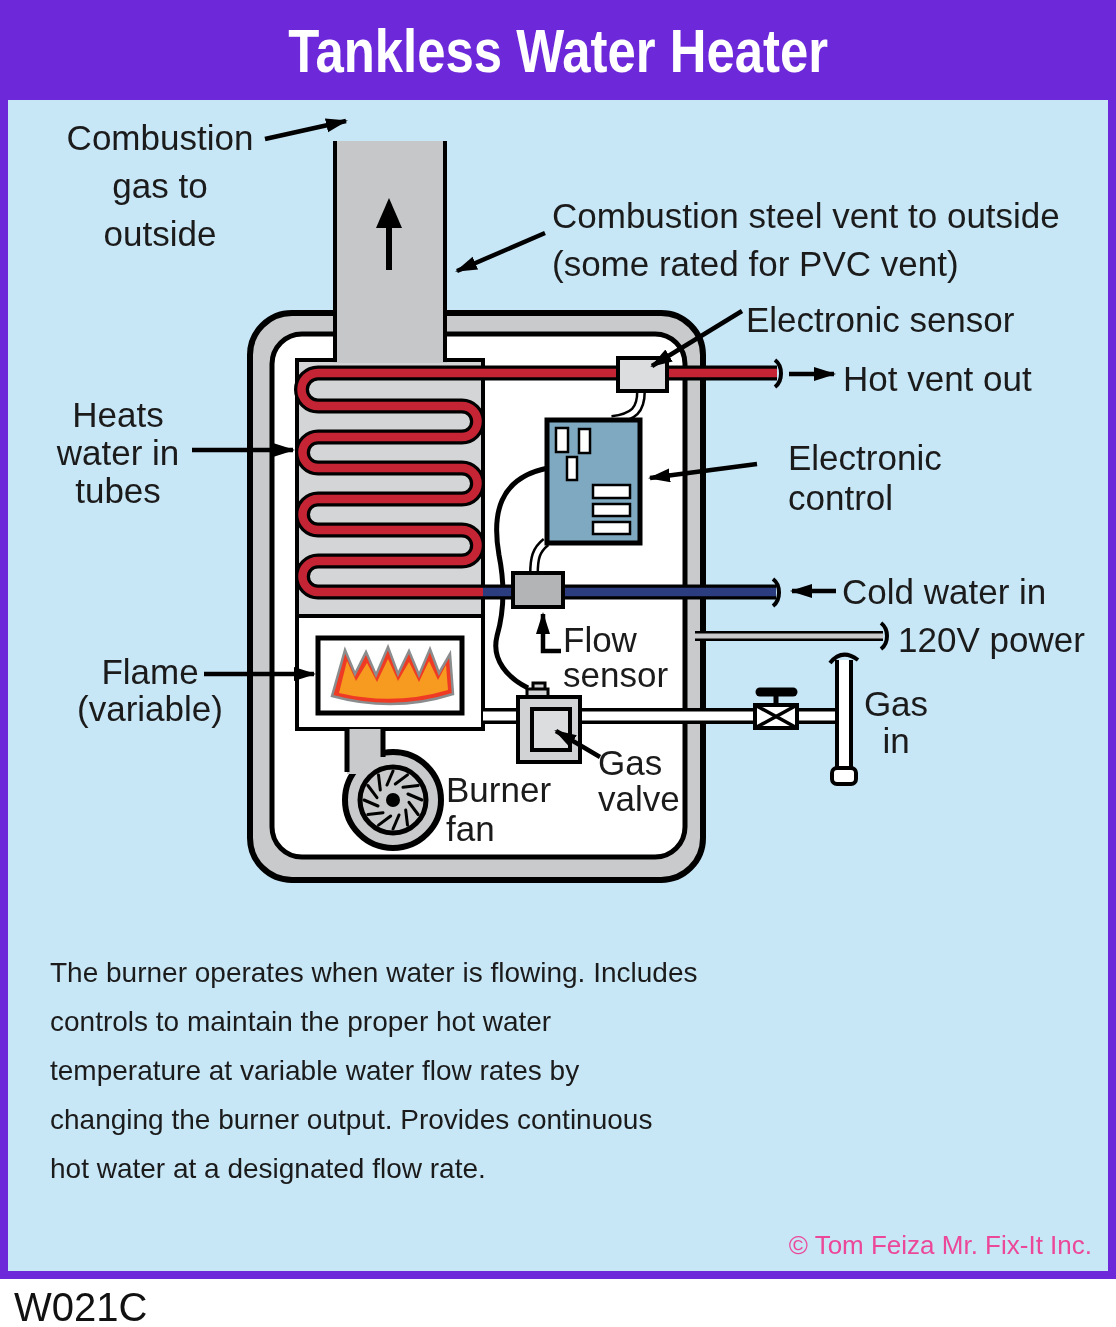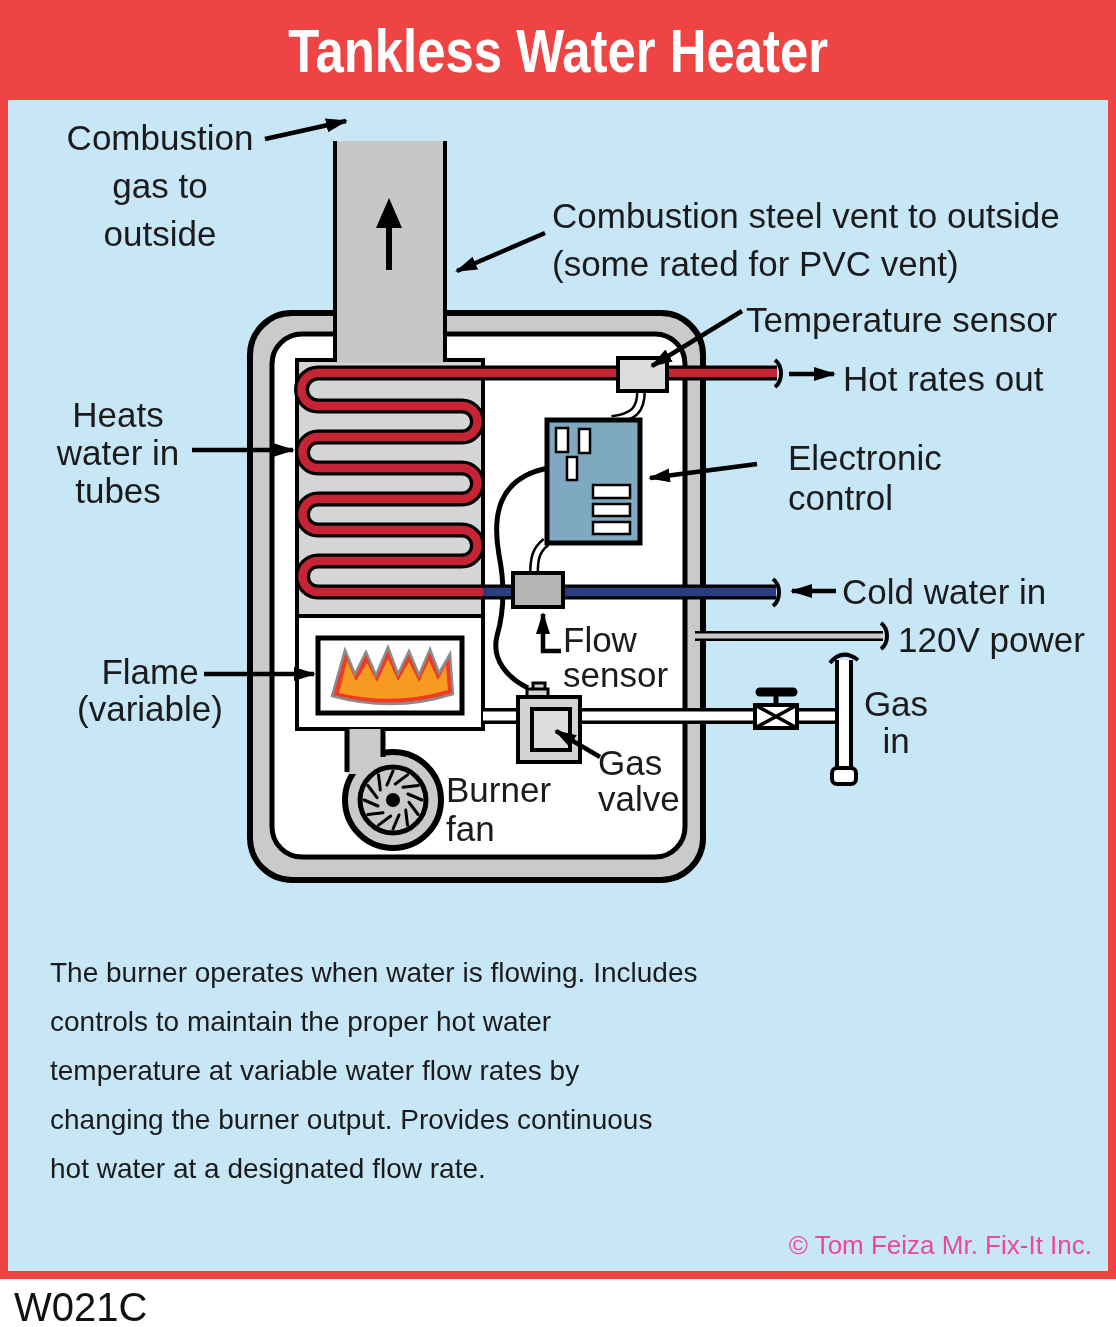--- a/index.html
+++ b/index.html
@@ -1,20 +1,20 @@
 <!DOCTYPE html>
 <html><head>
 <meta charset="utf-8">
 <style>
   html,body{margin:0;padding:0;}
   body{
     width:1116px;height:1327px;position:relative;background:#ffffff;
     font-family:"Liberation Sans", sans-serif;overflow:hidden;
   }
-  .poster-frame{position:absolute;left:0;top:0;width:1116px;height:1279px;background:#ef4444;}
+  .poster-frame{position:absolute;left:0;top:0;width:1116px;height:1279px;background:#6d28d9;}
   .title-band{position:absolute;left:0;top:0;width:1116px;height:100px;display:flex;align-items:center;justify-content:center;}
   .title-band h1{
     margin:0;color:#fff;font-size:62px;font-weight:bold;letter-spacing:0px;
     transform:scaleX(0.82);transform-origin:center;white-space:nowrap;
     font-family:"Liberation Sans", sans-serif;
   }
   .canvas{position:absolute;left:8px;top:100px;width:1100px;height:1171px;background:#c7e6f6;}
   svg.diagram{position:absolute;left:0;top:0;width:1116px;height:1327px;}
   .lbl{
     position:absolute;white-space:pre-line;color:#1b1b1b;
@@ -170,22 +170,22 @@
     <path d="M561,651 L543,651 L543,614" marker-end="url(#ah)"></path>
     <path d="M600,757 L556,731" marker-end="url(#ah)"></path>
   </g>
 </svg>
 
 <div class="lbl" style="left:55px;top:114px;width:210px;text-align:center;">Combustion
 gas to
 outside</div>
 <div class="lbl" style="left:552px;top:192px;width:520px;">Combustion steel vent to outside
 (some rated for PVC vent)</div>
-<div class="lbl" style="left:746px;top:296px;width:340px;">Temperature sensor</div>
-<div class="lbl" style="left:843px;top:355px;width:260px;">Hot rates out</div>
+<div class="lbl" style="left:746px;top:296px;width:340px;">Electronic sensor</div>
+<div class="lbl" style="left:843px;top:355px;width:260px;">Hot vent out</div>
 <div class="lbl" style="left:28px;top:396px;width:180px;text-align:center;line-height:38px;">Heats
 water in
 tubes</div>
 <div class="lbl" style="left:758px;top:438px;width:220px;line-height:40px;margin-left:30px;">Electronic
 control</div>
 <div class="lbl" style="left:842px;top:568px;width:250px;">Cold water in</div>
 <div class="lbl" style="left:898px;top:616px;width:220px;">120V power</div>
 <div class="lbl" style="left:563px;top:622px;width:160px;line-height:35px;">Flow
 sensor</div>
 <div class="lbl" style="left:45px;top:653px;width:210px;text-align:center;line-height:37px;">Flame

